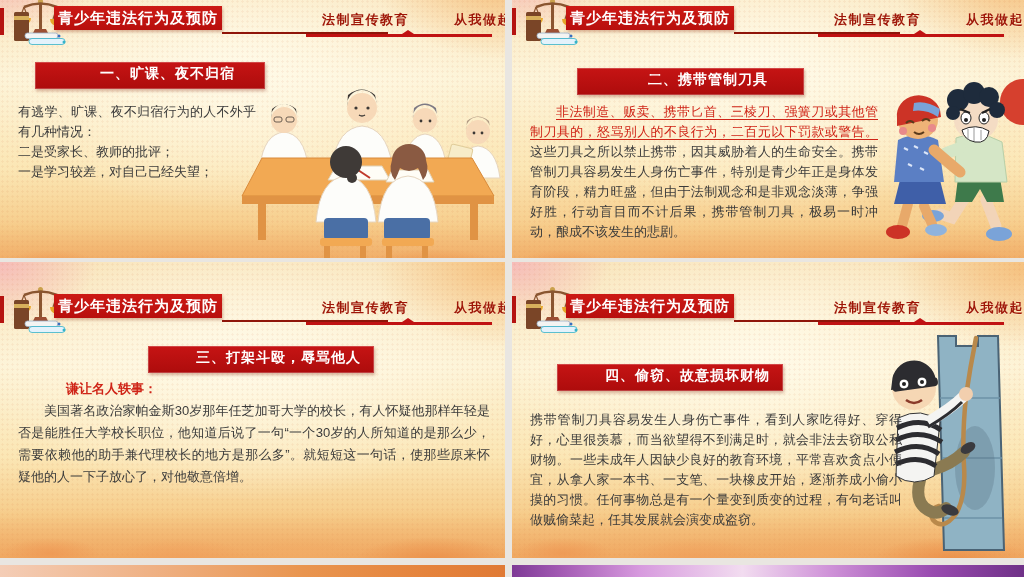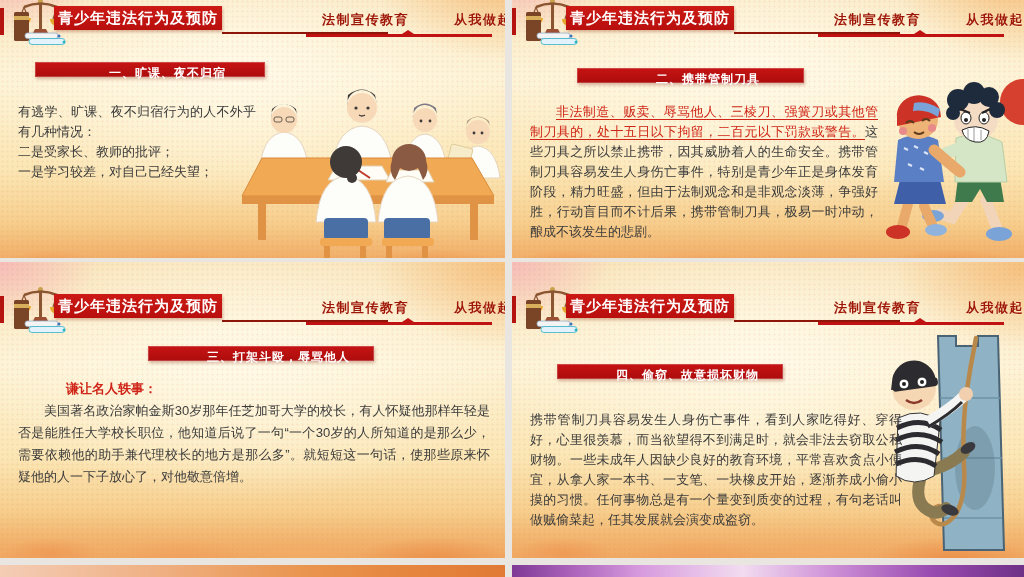--- a/index.html
+++ b/index.html
@@ -46,22 +46,22 @@
     box-shadow:1px 2px 3px rgba(150,60,30,.35); }
   .hd-line-a { position:absolute; left:222px; top:58px; width:166px; height:2px; background:#8f1509; }
   .hd-slogan { position:absolute; left:302px; top:37px; width:190px; display:flex;
     justify-content:space-between; color:#9e1608; font-weight:bold; font-size:13px;
     letter-spacing:1.5px; text-shadow:0 1px 0 rgba(255,240,210,.6);margin-left:20px; }
   .hd-line-b { position:absolute; left:306px; top:60px; width:186px; height:3px; background:#c01212; }
   .hd-line-b::before { content:""; position:absolute; left:96px; top:-4px; width:0; height:0;
     border-left:6px solid transparent; border-right:6px solid transparent; border-bottom:4px solid #c01212; }
 
   
-  .tbanner { position:absolute; height:15px; background:linear-gradient(180deg,#c61414,#ad0c0c);
-    color:#fff; font-size:12px; font-weight:bold; text-align:center; line-height:23px;
+  .tbanner { position:absolute; height:27px; background:linear-gradient(180deg,#c61414,#ad0c0c);
+    color:#fff; font-size:14px; font-weight:bold; text-align:center; line-height:23px;
     letter-spacing:1px; box-shadow:inset 0 0 0 1px rgba(255,255,255,.22), 1px 2px 3px rgba(140,50,25,.35);padding-left:35px; }
   .body { position:absolute; color:#3b3b3b; font-size:13px; line-height:20px; text-align:justify; }
   .red-u { color:#cf2417; text-decoration:underline; text-underline-offset:3px; }
   .red-b { color:#cf2417; font-weight:bold;margin-left:48px; }
   .indent { text-indent:2em; }
   .illu { position:absolute; }
   svg { display:block; }
 
   
   .strip { position:absolute; top:565px; height:12px; }
@@ -255,21 +255,21 @@
     <div class="hd-slogan">
       <span>法制宣传教育</span>
       <span>从我做起</span>
     </div>
     <div class="hd-line-b"></div>
 
     <div class="tbanner" style="left:65px;top:94px;width:227px">
       <span>二、携带管制刀具</span>
     </div>
     <div class="body" style="left:18px;top:128px;width:348px">
-      <div class="indent"><span class="red-u">非法制造、贩卖、辱骂他人、三棱刀、强簧刀或其他管制刀具的，处十五日以下拘留，二百元以下罚款或警告。</span><span>这些刀具之所以禁止携带，因其威胁着人的生命安全。携带管制刀具容易发生人身伤亡事件，特别是青少年正是身体发育阶段，精力旺盛，但由于法制观念和是非观念淡薄，争强好胜，行动盲目而不计后果，携带管制刀具，极易一时冲动，酿成不该发生的悲剧。</span></div>
+      <div class="indent"><span class="red-u">非法制造、贩卖、携带匕首、三棱刀、强簧刀或其他管制刀具的，怒骂别人的不良行为，二百元以下罚款或警告。</span><span>这些刀具之所以禁止携带，因其威胁着人的生命安全。携带管制刀具容易发生人身伤亡事件，特别是青少年正是身体发育阶段，精力旺盛，但由于法制观念和是非观念淡薄，争强好胜，行动盲目而不计后果，携带管制刀具，极易一时冲动，酿成不该发生的悲剧。</span></div>
     </div>
   </div>
 </div>
 
 <div class="cell cell-bl">
   <div class="slide">
     <div class="tex"></div>
     <div class="clouds"></div>
 
     <div class="hd-edge"></div>

